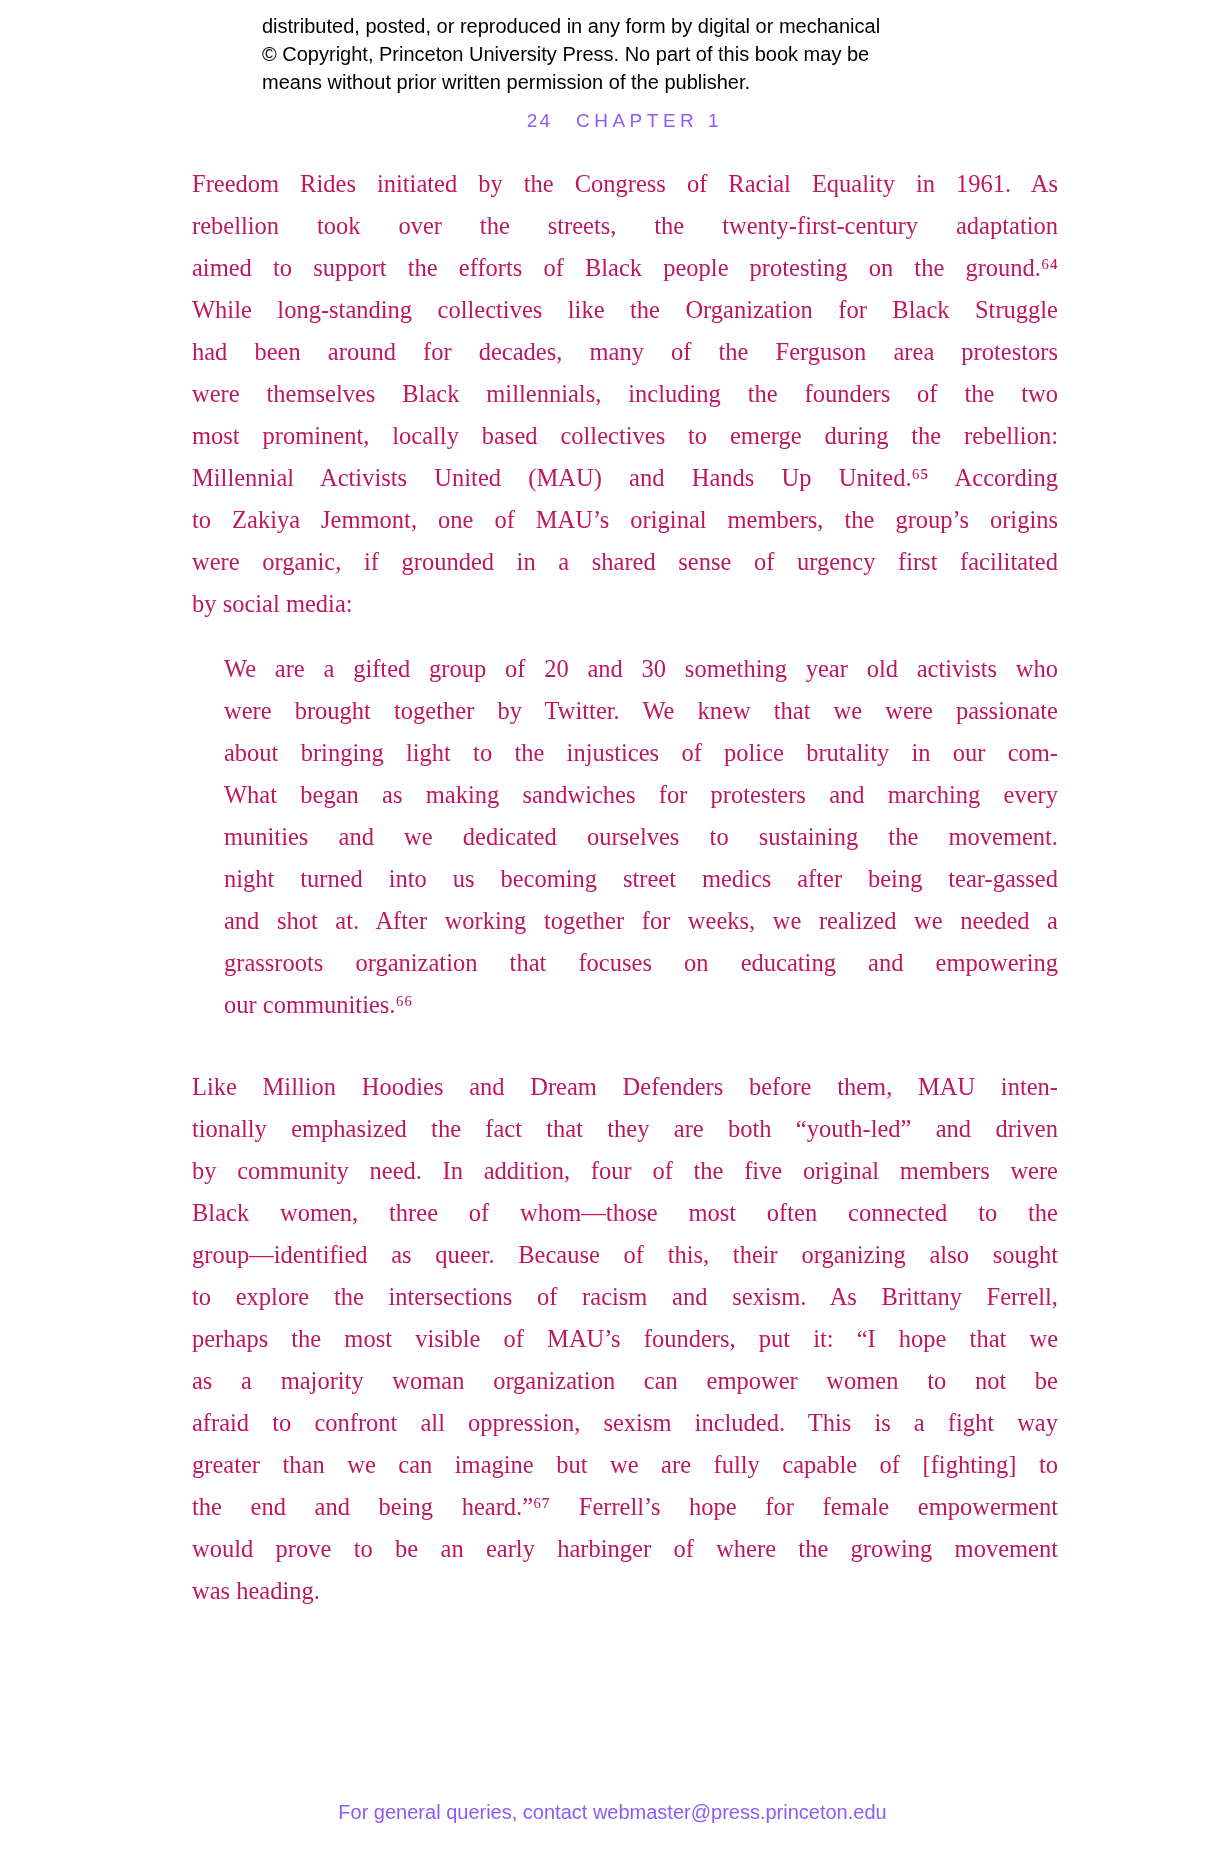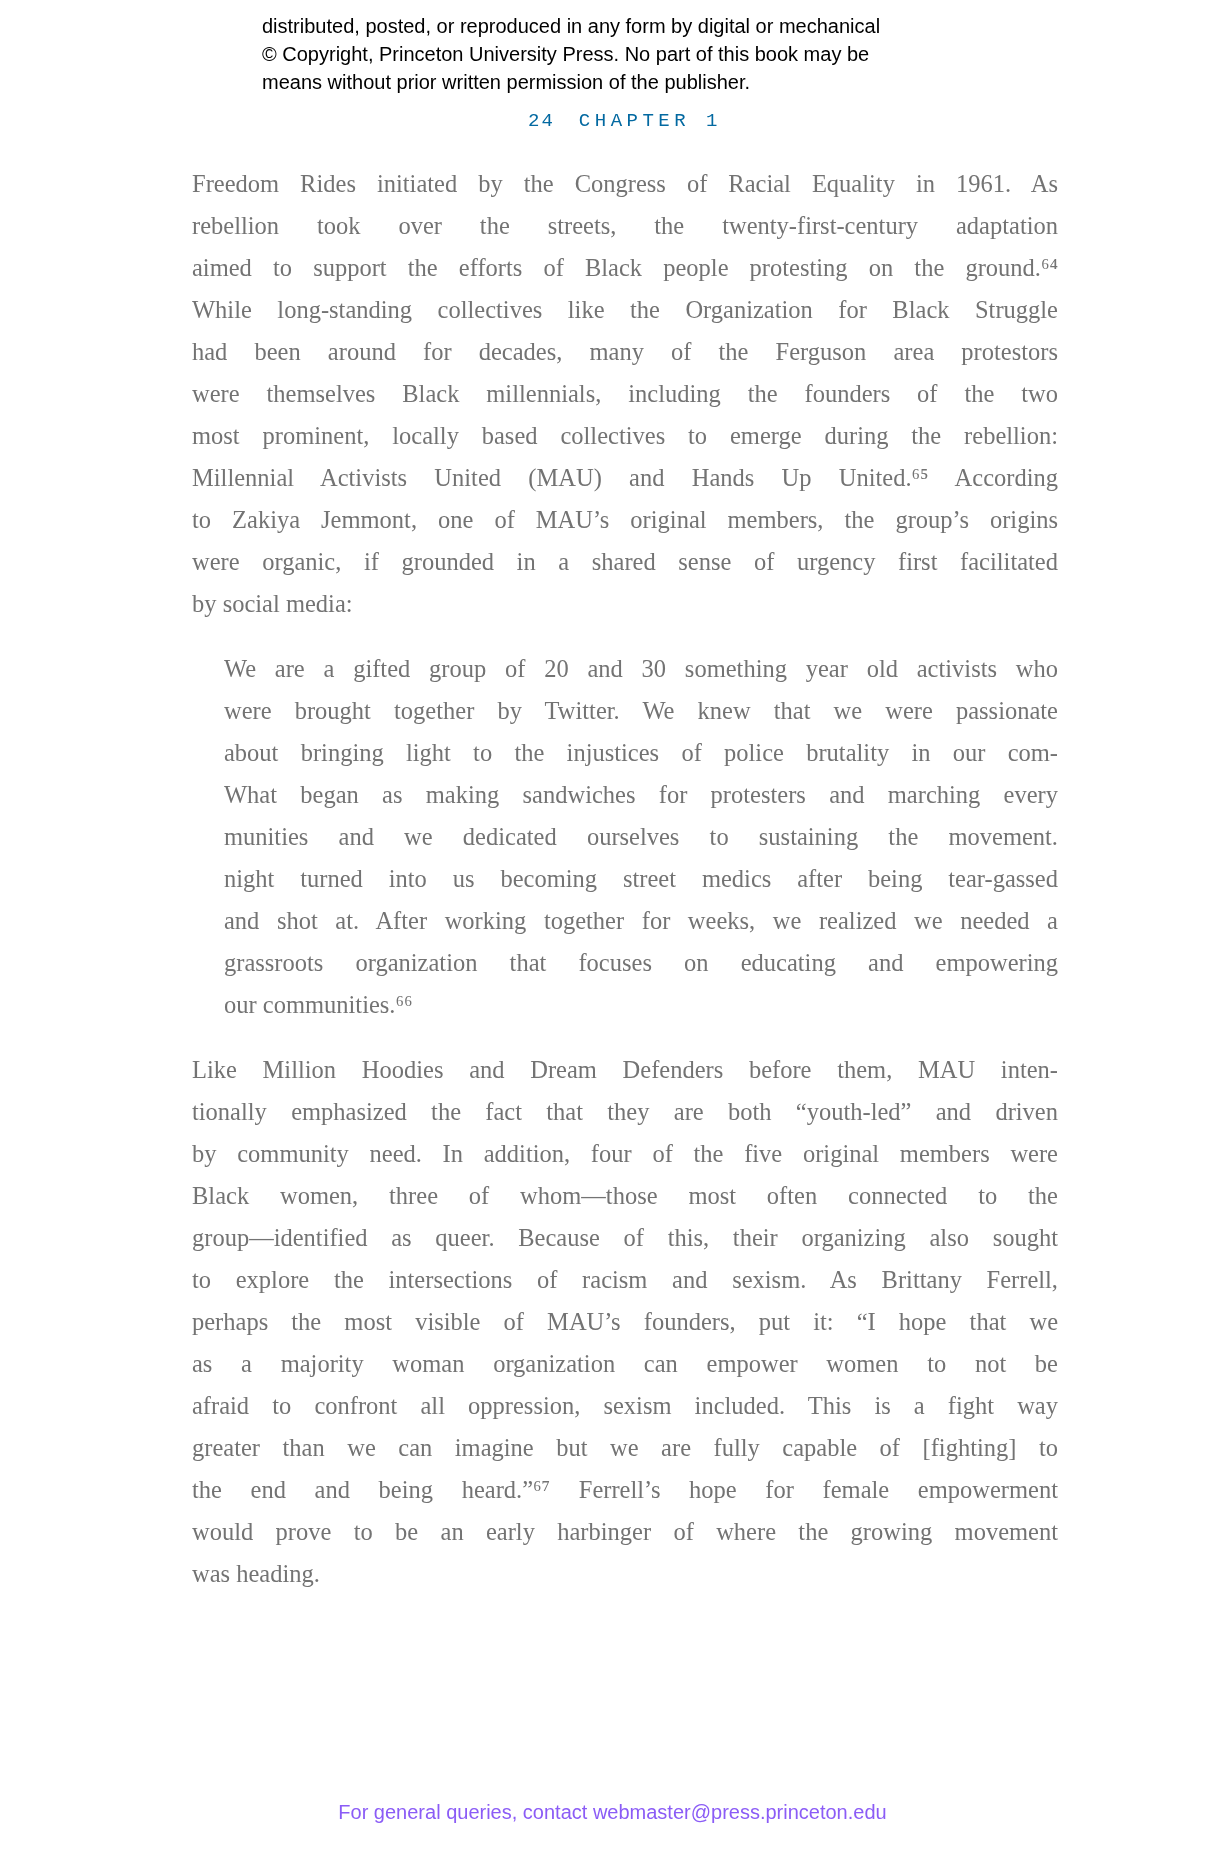--- a/index.html
+++ b/index.html
@@ -32,53 +32,53 @@
     white-space: nowrap;
   }
 
   
   .running-header {
     position: absolute;
     left: 192px;
     top: 110px;
     width: 866px;
     text-align: center;
-    font-family: Liberation Mono, monospace;
+    font-family: Liberation Sans, sans-serif;
     font-size: 19px;
-    color: #0369a1;
+    color: #8b5cf6;
   }
   .running-header .pagenum {
     letter-spacing: 2px;
     margin-right: 24px;
   }
   .running-header .chapter {
     letter-spacing: 4.5px;
     font-variant: small-caps;
   }
 
   
   .body-text {
     position: absolute;
     left: 192px;
     top: 163px;
     width: 866px;
     font-family: "Liberation Serif", "DejaVu Serif", serif;
     font-size: 24.5px;
     line-height: 42px;
-    color: #737373;
+    color: #be185d;
   }
   .body-text .line {
     text-align: justify;
     text-align-last: justify;
   }
   .body-text .para .line:last-child {
     text-align-last: left;
   }
   .para.quote {
-    margin: 23px 0 23px 32px;
+    margin: 23px 0 40px 32px;
     font-family: Liberation Serif, serif;
   }
 
   
   .footer {
     position: absolute;
     left: 0;
     top: 1799px;
     width: 1225px;
     text-align: center;

